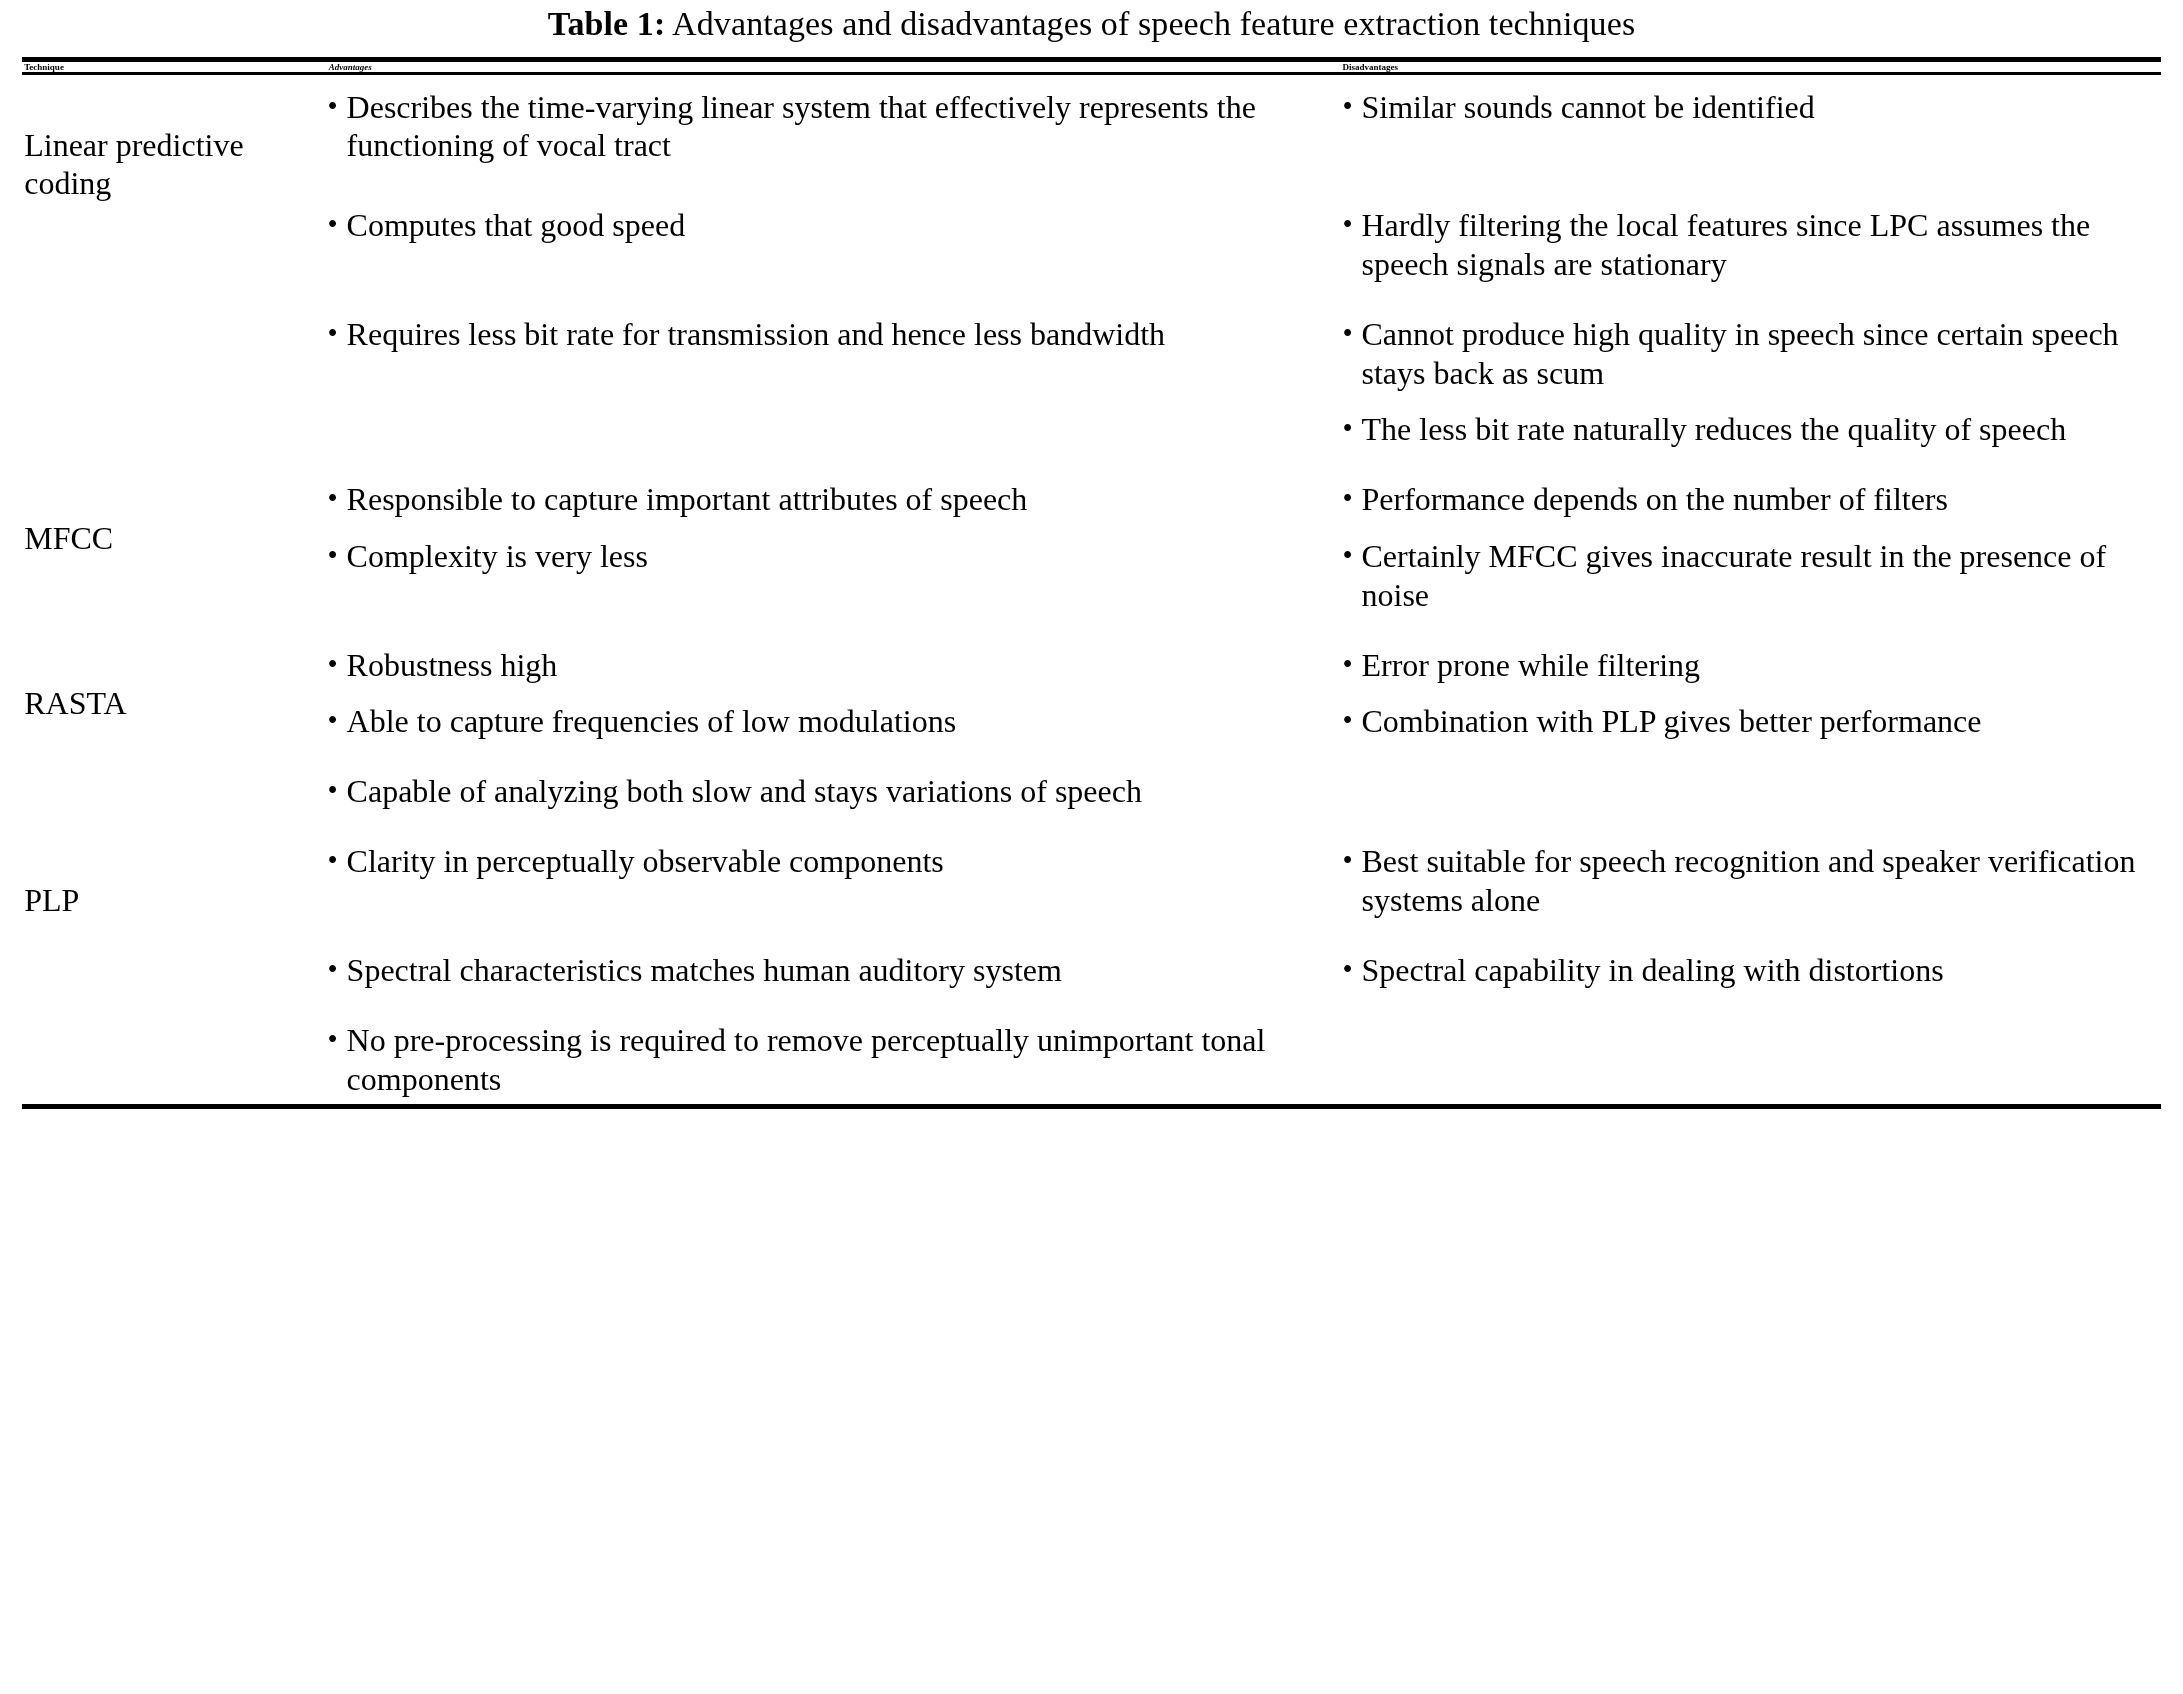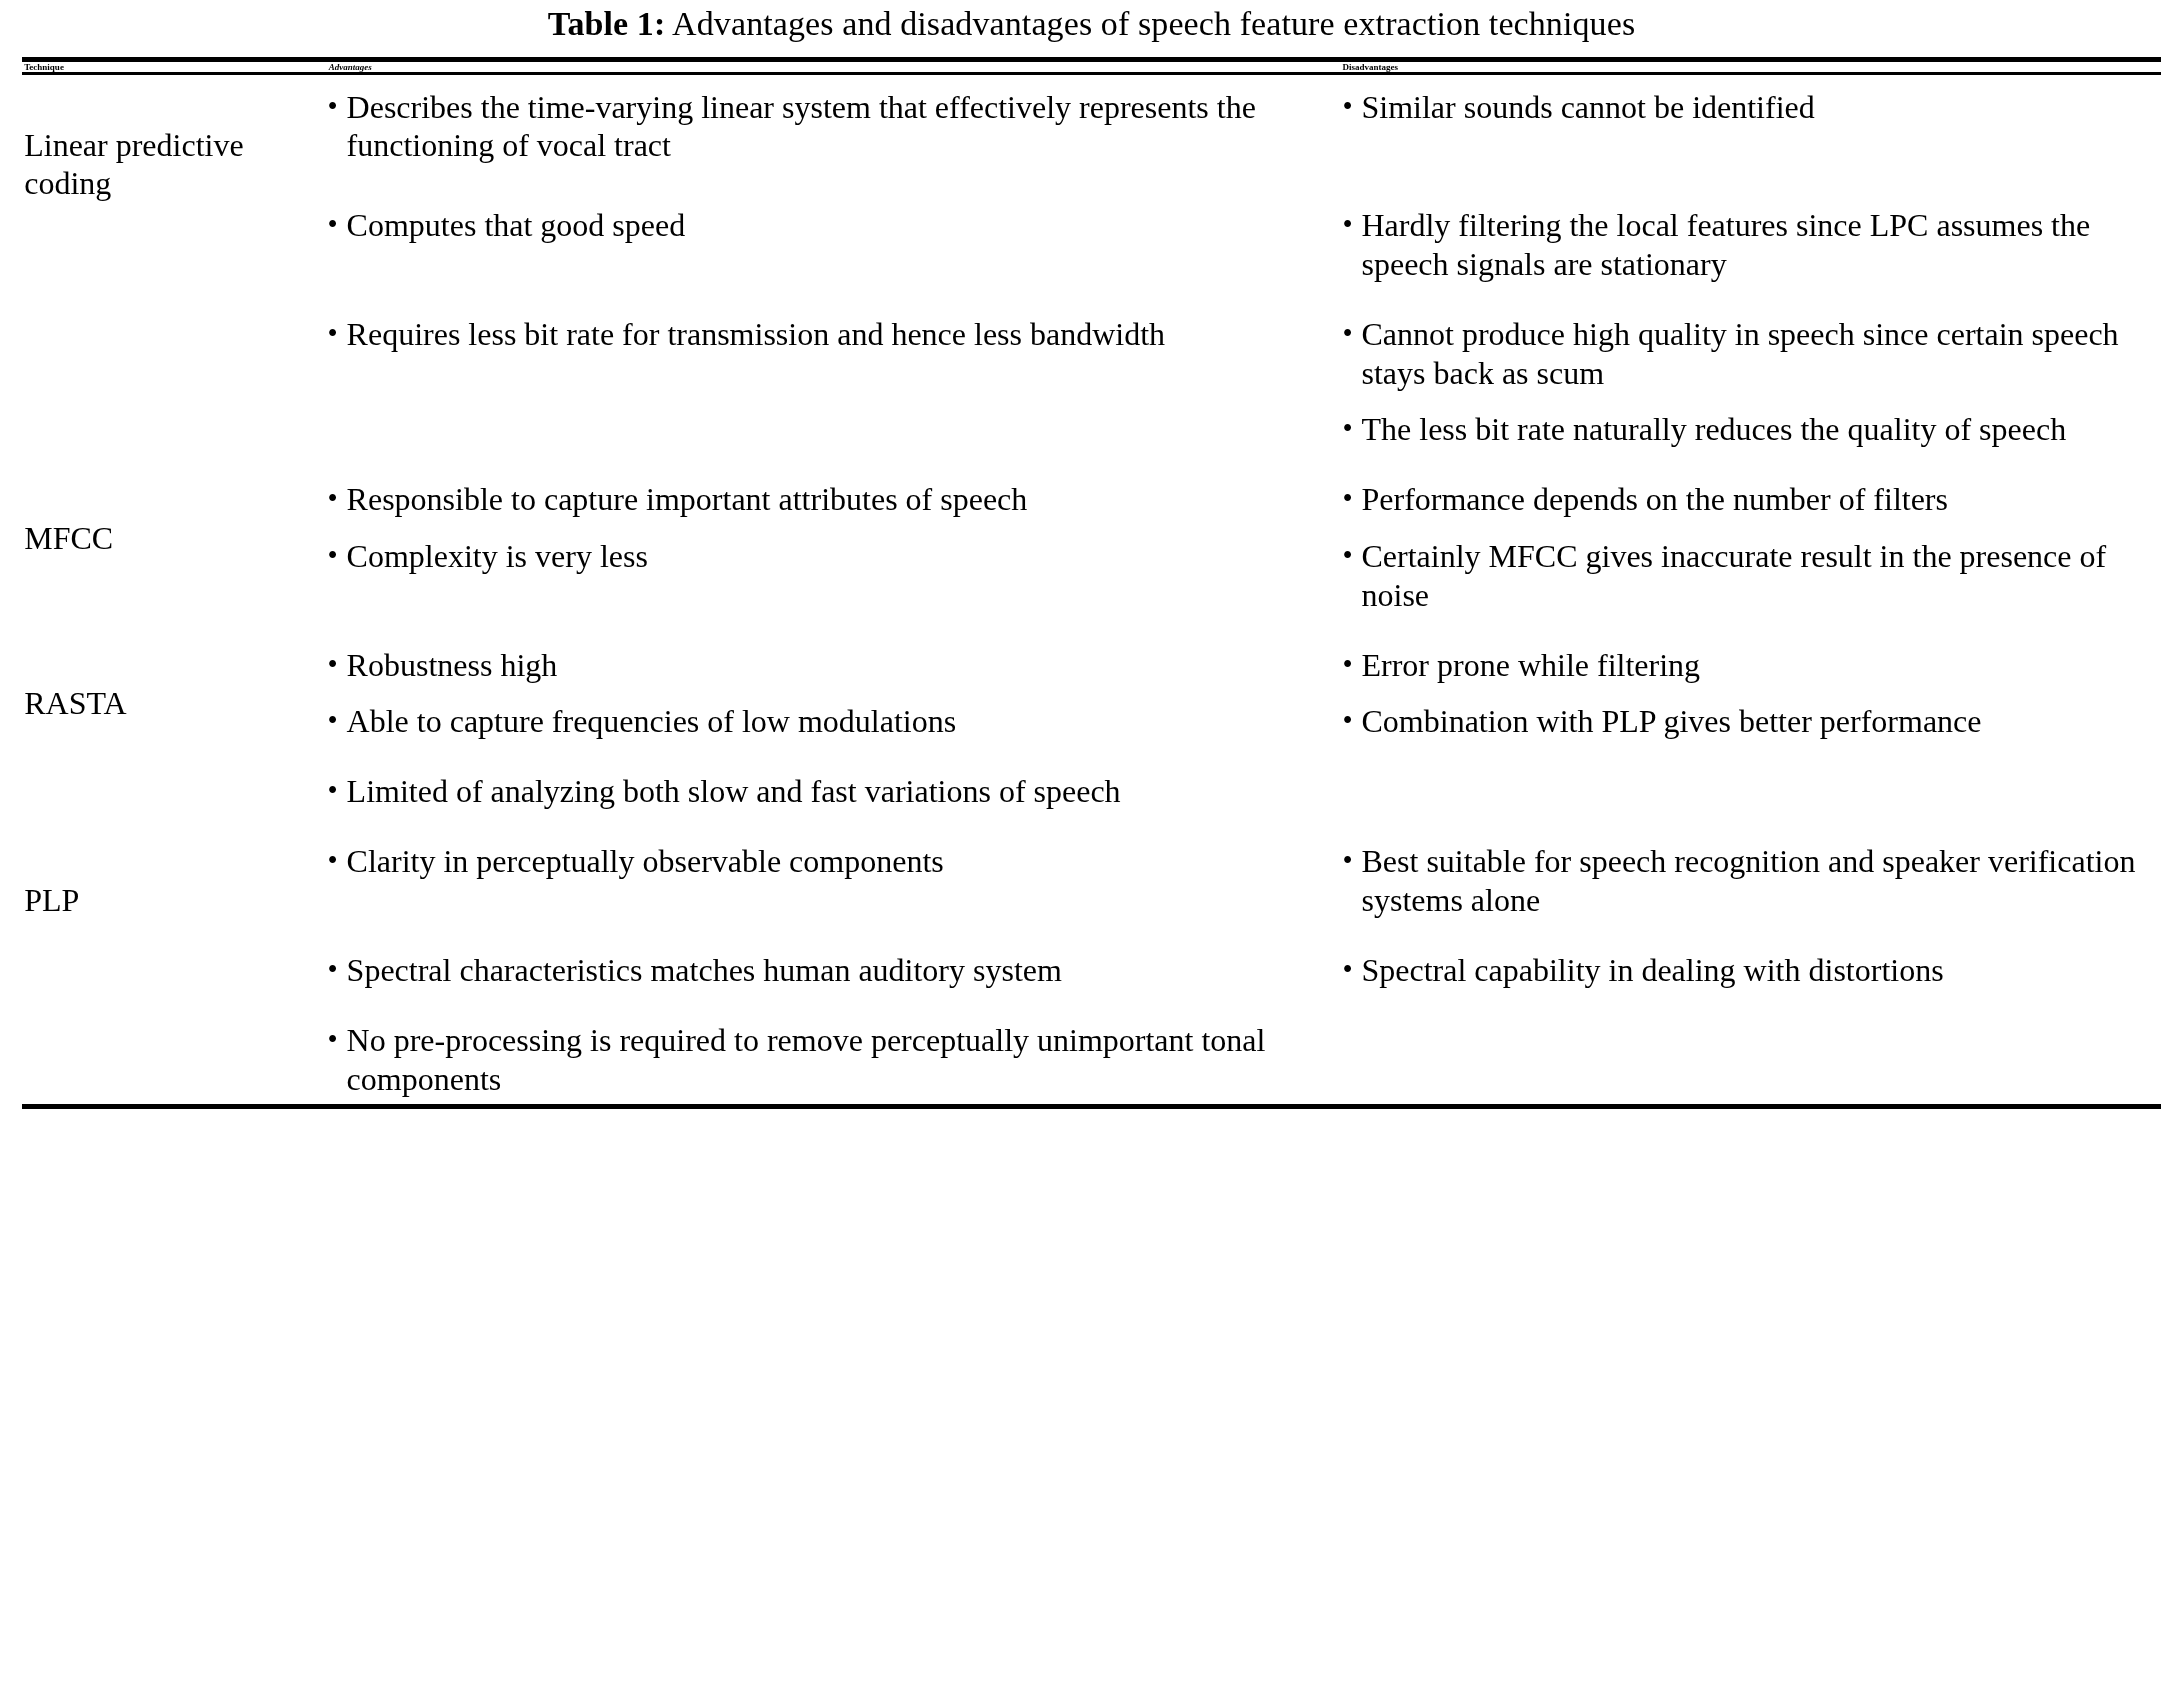--- a/index.html
+++ b/index.html
@@ -263,21 +263,21 @@
             <div class="bi">
               <span class="dot">•</span>
               <span class="txt">Combination with PLP gives better performance</span>
             </div>
           </td>
         </tr>
         <tr class="subrow gap-md">
           <td class="bullet-cell adv">
             <div class="bi">
               <span class="dot">•</span>
-              <span class="txt">Limited of analyzing both slow and fast variations of speech</span>
+              <span class="txt">Capable of analyzing both slow and stays variations of speech</span>
             </div>
           </td>
           <td class="bullet-cell dis">
             <div class="empty"></div>
           </td>
         </tr>
         <tr class="subrow gap-md">
           <td class="tech-cell" rowspan="3">
             <div class="tech-block">PLP</div>
           </td>

